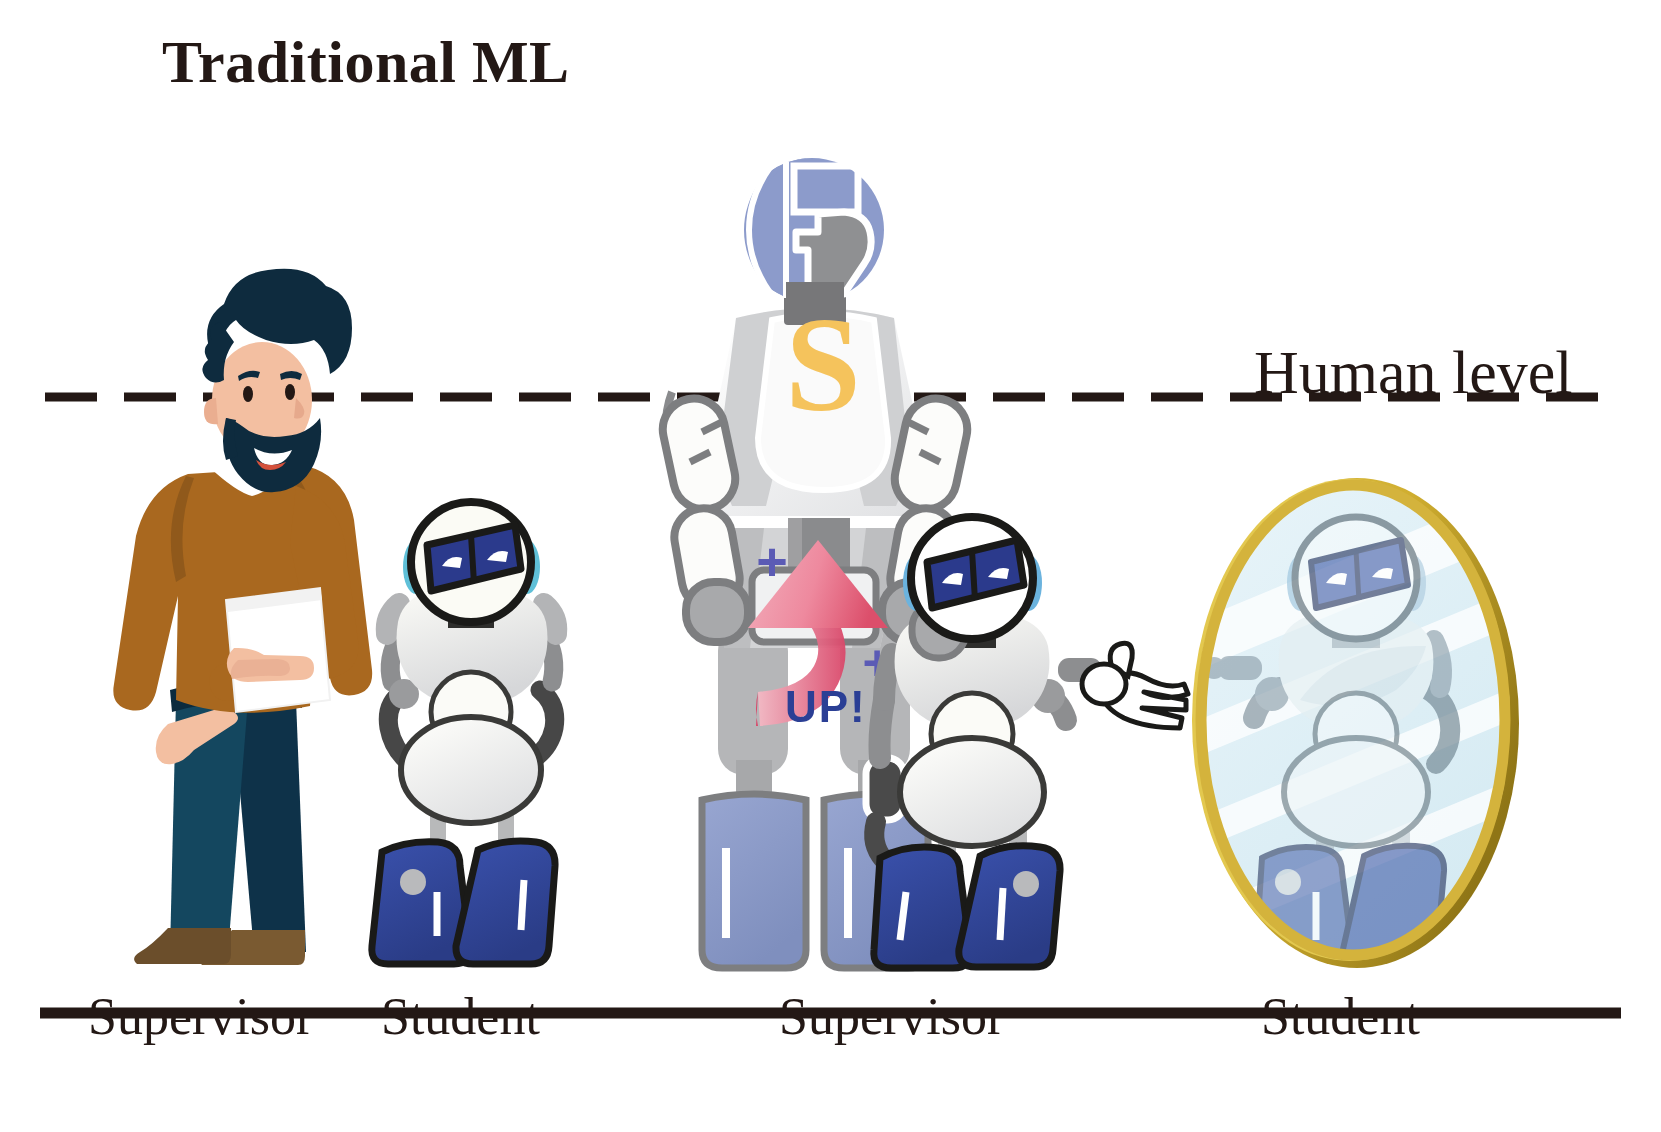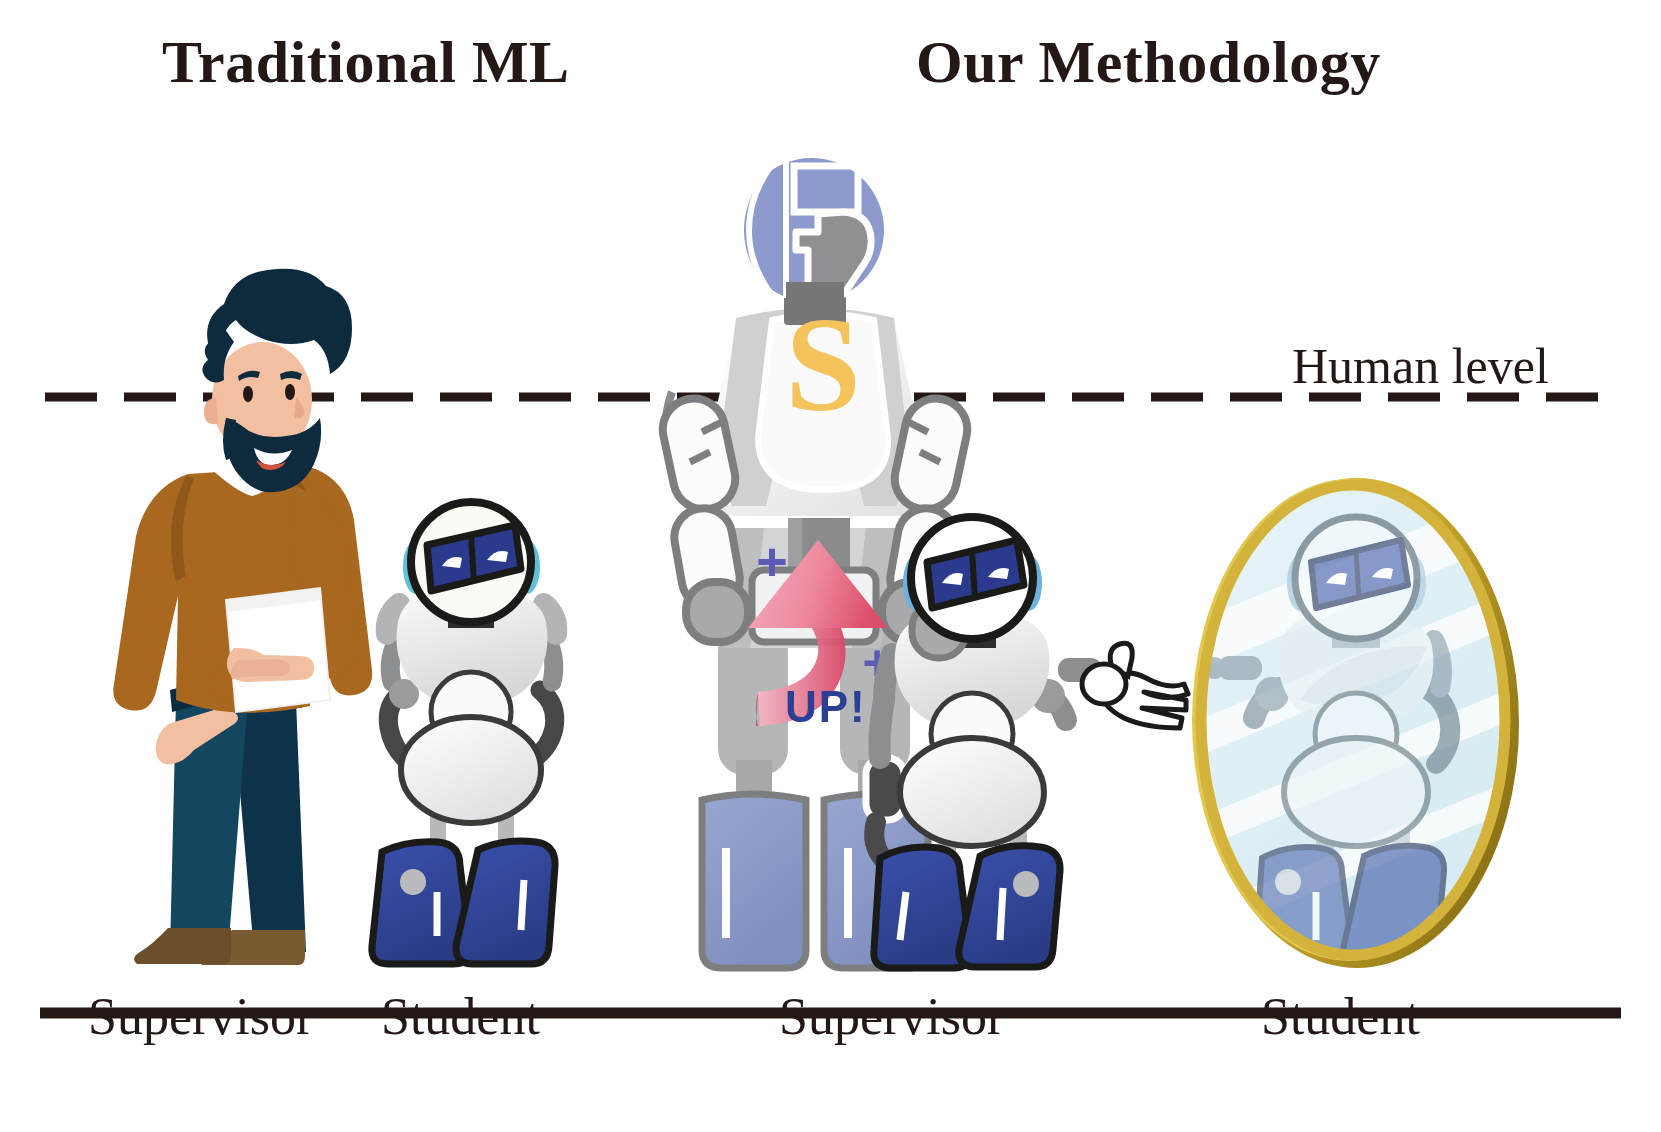--- a/index.html
+++ b/index.html
@@ -1,33 +1,32 @@
 <!DOCTYPE html>
 <html><head>
 <meta charset="utf-8">
 <style>
   html,body{margin:0;padding:0;background:#fff;}
   body{width:1661px;height:1132px;overflow:hidden;
        font-family:"Liberation Serif","DejaVu Serif",serif;color:#231815;}
   #stage{position:relative;width:1424px;height:1132px;background:#ffffff;}
   .txt{position:absolute;white-space:nowrap;line-height:1;}
   .title{font-weight:bold;font-size:60px;letter-spacing:.5px;}
-  .axlabel{font-size:50px;margin-left:38px;}
+  .axlabel{font-size:62px;}
   .blabel{font-size:52px;}
   svg{display:block;}
   #art{position:absolute;left:0;top:0;}
 </style>
 </head>
 <body>
 
 <div id="stage">
 
   <div class="txt title" style="left:162px;top:32px;">Traditional ML</div>
 
-  <div class="txt title" style="left:916px;top:32px;">Our Methodology</div>
 
   <div class="txt axlabel" style="left:1254px;top:341px;">Human level</div>
 
   <div class="txt blabel" style="left:88px;top:991px;">Supervisor</div>
   <div class="txt blabel" style="left:381px;top:991px;">Student</div>
   <div class="txt blabel" style="left:779px;top:991px;">Supervisor</div>
   <div class="txt blabel" style="left:1261px;top:991px;">Student</div>
 
   <svg id="art" width="1661" height="1132" viewBox="0 0 1661 1132">
     <defs>

